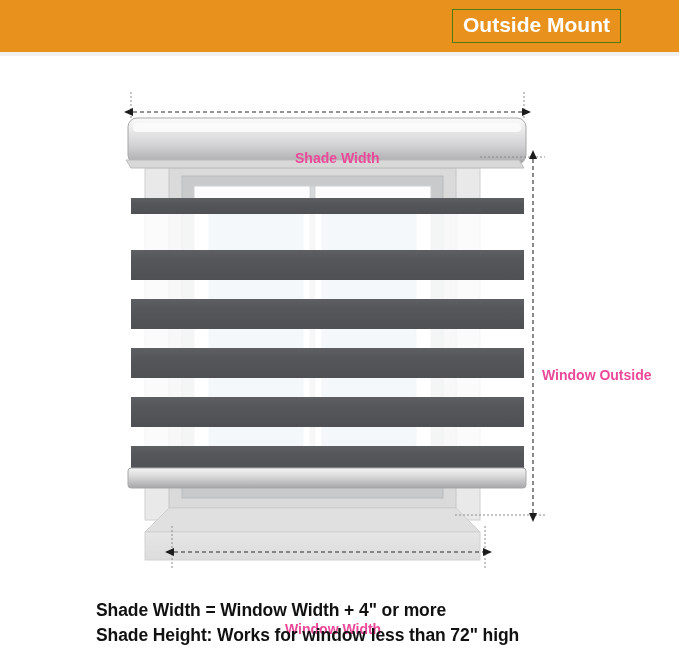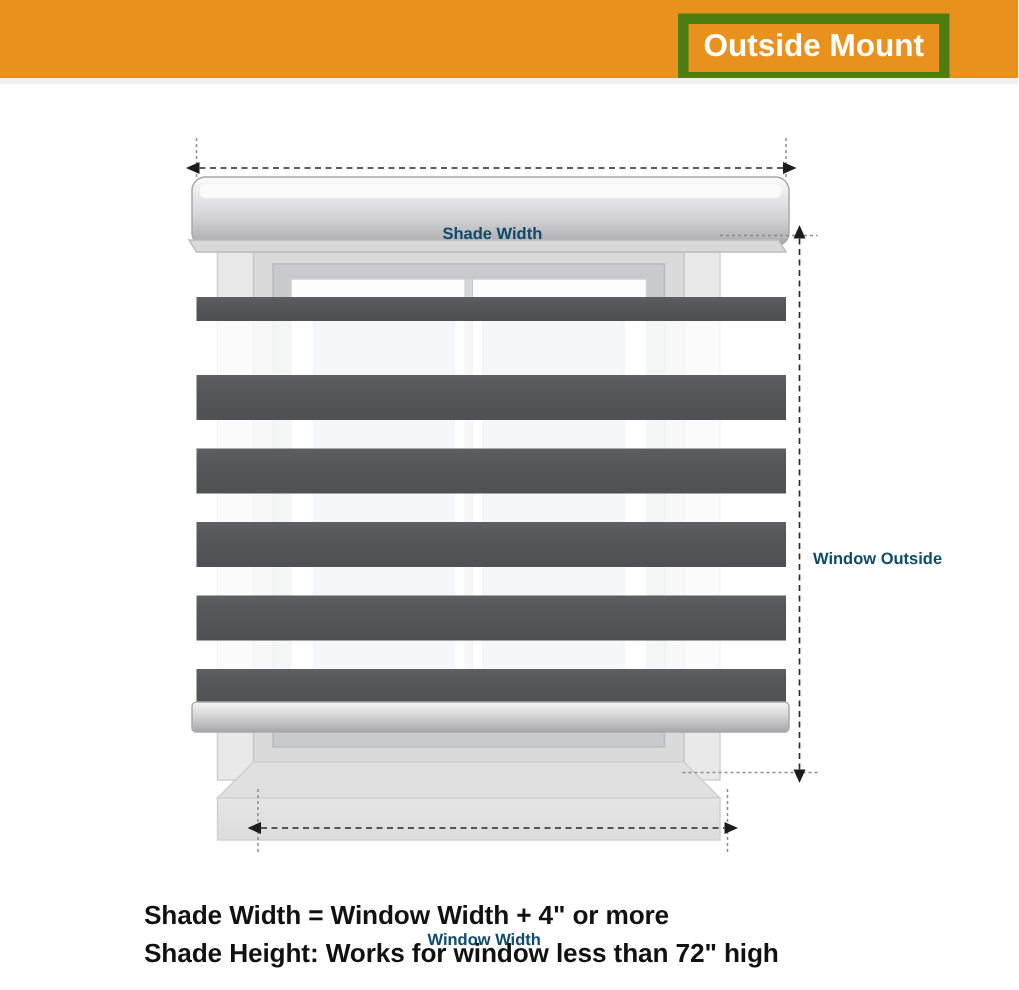--- a/index.html
+++ b/index.html
@@ -42,43 +42,43 @@
     font-weight: bold;
     color: #ffffff;
     letter-spacing: -0.2px;
     white-space: nowrap;
   }
   #mount-badge {
     position: absolute;
     left: 452px;
     top: 9px;
     padding: 3px 10px 5px 10px;
-    border: 7px solid #4d7c0f;
+    border: 1px solid #4d7c0f;
     font-size: 21px;
     font-weight: bold;
     color: #ffffff;
     white-space: nowrap;
     box-sizing: border-box;
   }
 
   
   #diagram {
     position: absolute;
     left: 0; top: 56px;
     width: 679px;
     height: 540px;
   }
   #diagram svg { display: block; }
 
   
   .dim-label {
     position: absolute;
-    font-size: 11px;
-    font-weight: bold;
-    color: #0c4a6e;
+    font-size: 14px;
+    font-weight: bold;
+    color: #ec4899;
     white-space: nowrap;
   }
   #label-shade-width { left: 295px; top: 94px; }
   #label-window-width { left: 285px; top: 565px; }
   #label-window-height { left: 542px; top: 311px; }
 
   
   #footer {
     position: absolute;
     left: 0;

